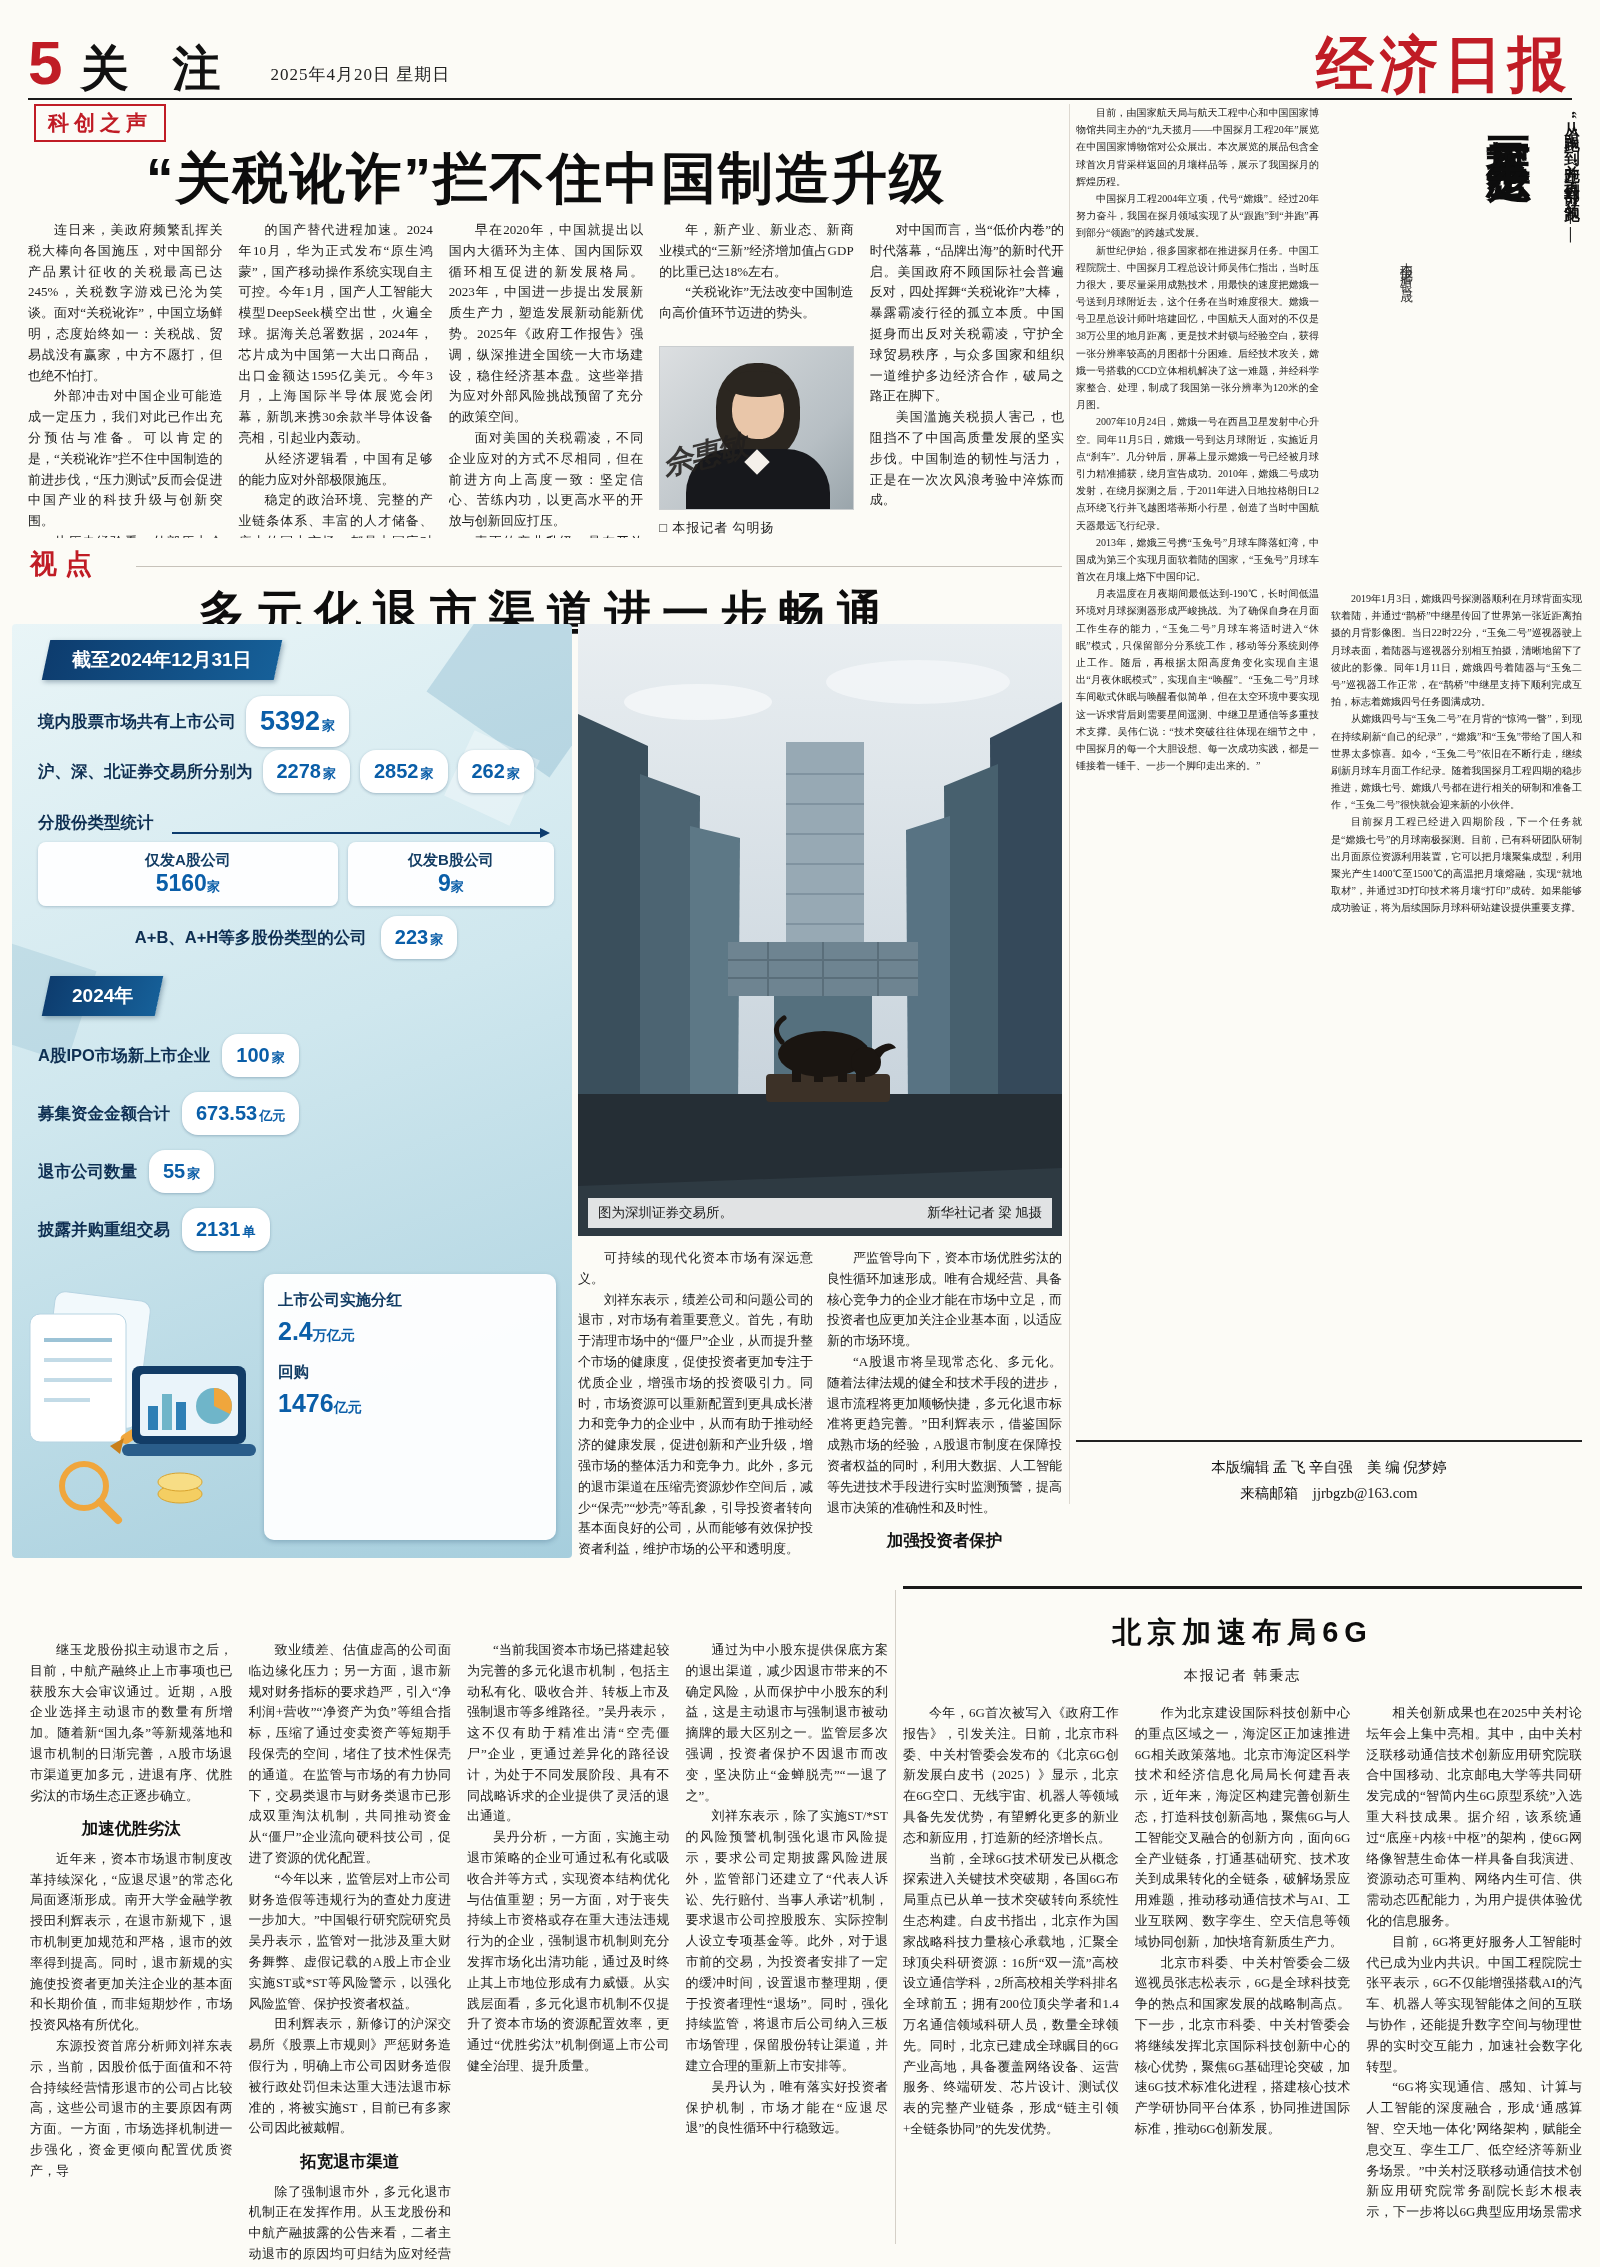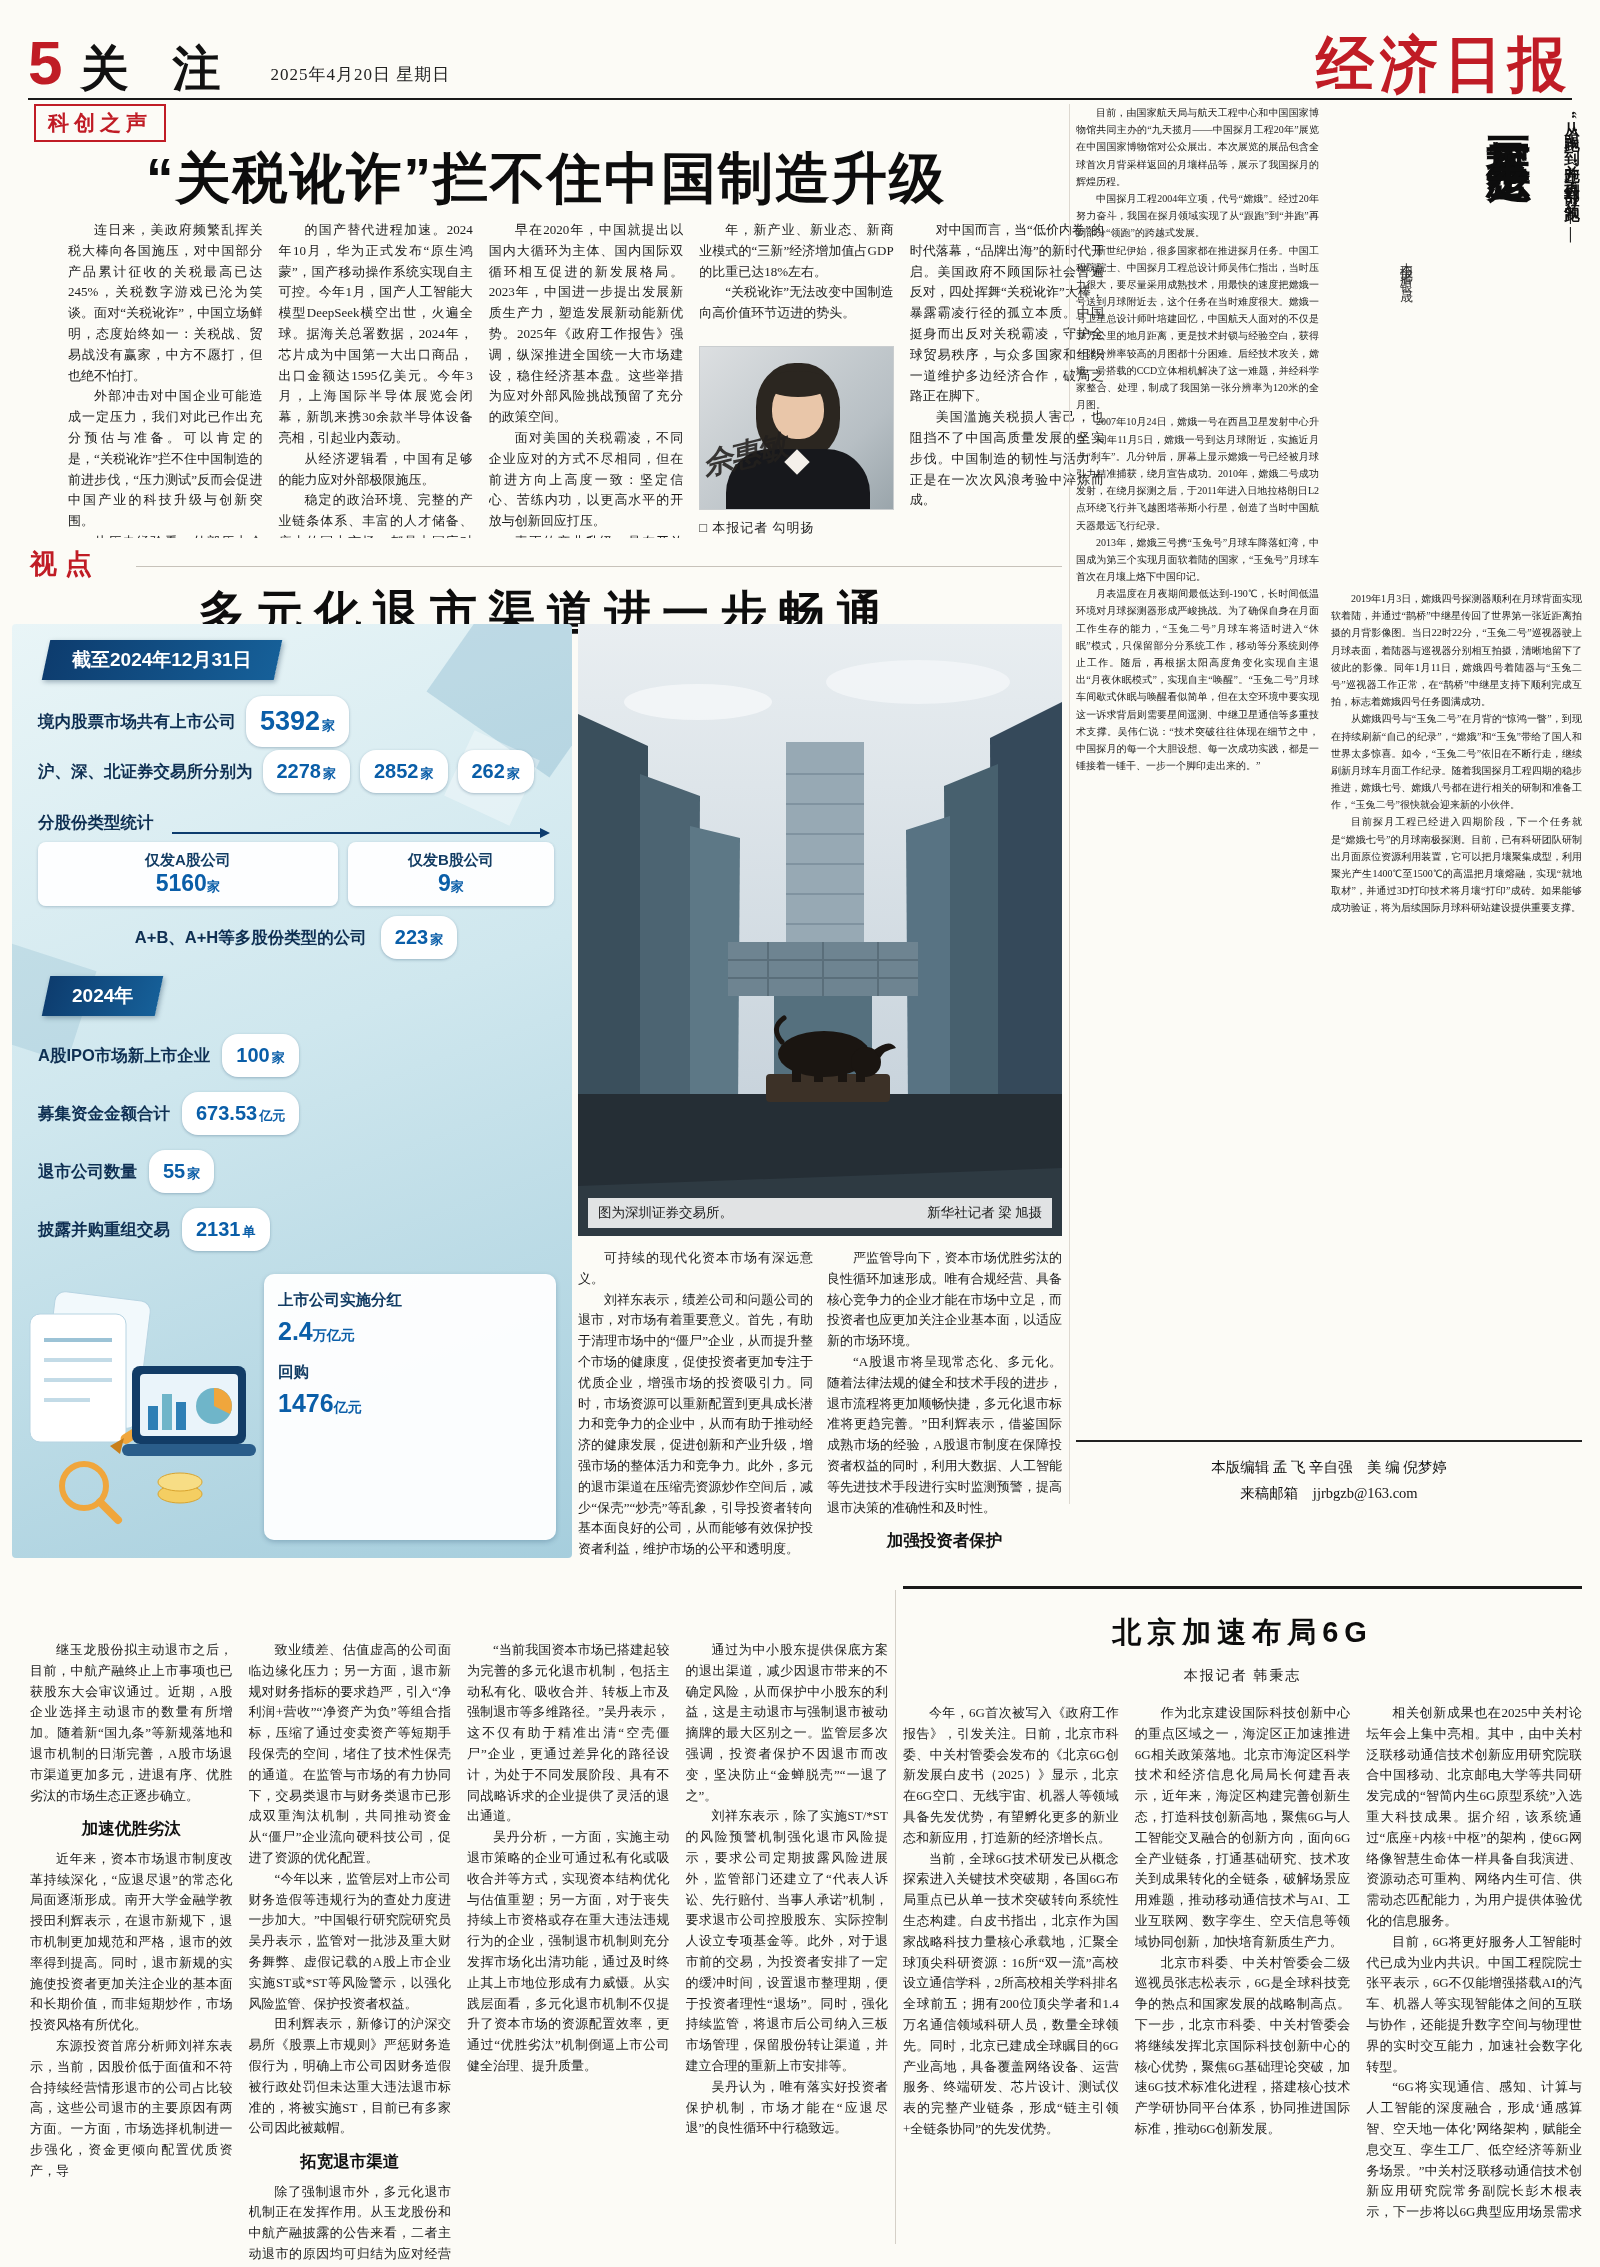--- a/index.html
+++ b/index.html
@@ -21,21 +21,21 @@
   .col p,.para{margin:0;text-indent:2em;}
   .subhead{font-weight:700;text-align:center;font-size:16.5px;padding:9px 0 7px 0;text-indent:0;
            font-family:"Liberation Sans",sans-serif;color:#111;}
 
   
   .art-tariff{position:absolute;left:28px;top:104px;width:1036px;height:438px;}
   .kicker-tag{position:absolute;left:6px;top:0;border:2px solid #c01c25;color:#c01c25;font-weight:700;
               font-size:21px;padding:3px 12px;letter-spacing:5px;font-family:"Liberation Sans",sans-serif;}
   .tariff-headline{position:absolute;left:0;top:38px;width:100%;margin:0;text-align:center;font-size:55px;
                    font-weight:900;letter-spacing:2px;font-family:"Liberation Sans",sans-serif;color:#0d0d0d;}
-  .tariff-cols{position:absolute;left:0;top:116px;width:100%;height:318px;display:flex;gap:16px;margin-left:40px;}
+  .tariff-cols{position:absolute;left:0;top:116px;width:100%;height:318px;display:flex;gap:16px;}
   .tariff-cols .col{flex:1;height:100%;}
   .col4{display:flex;flex-direction:column;}
   .col4 .short{height:122px;flex:none;}
   .portrait{position:relative;height:164px;flex:none;margin-top:4px;border:1px solid #c9cdcf;overflow:hidden;
             background:linear-gradient(135deg,#dcdfe1 0%,#b7bfc4 70%,#9aa5ab 100%);}
   .p-hair{position:absolute;top:16px;left:56px;width:84px;height:96px;background:#2b2620;border-radius:46% 46% 42% 42%;}
   .p-face{position:absolute;top:32px;left:72px;width:52px;height:60px;background:#e9c6a9;border-radius:50% 50% 46% 46%;}
   .p-fringe{position:absolute;top:24px;left:64px;width:68px;height:26px;background:#2b2620;border-radius:50%;}
   .p-body{position:absolute;bottom:-6px;left:26px;width:144px;height:66px;background:#17181c;border-radius:44px 44px 0 0;}
   .p-collar{position:absolute;bottom:38px;left:88px;width:18px;height:18px;background:#f4f0ea;transform:rotate(45deg);}

